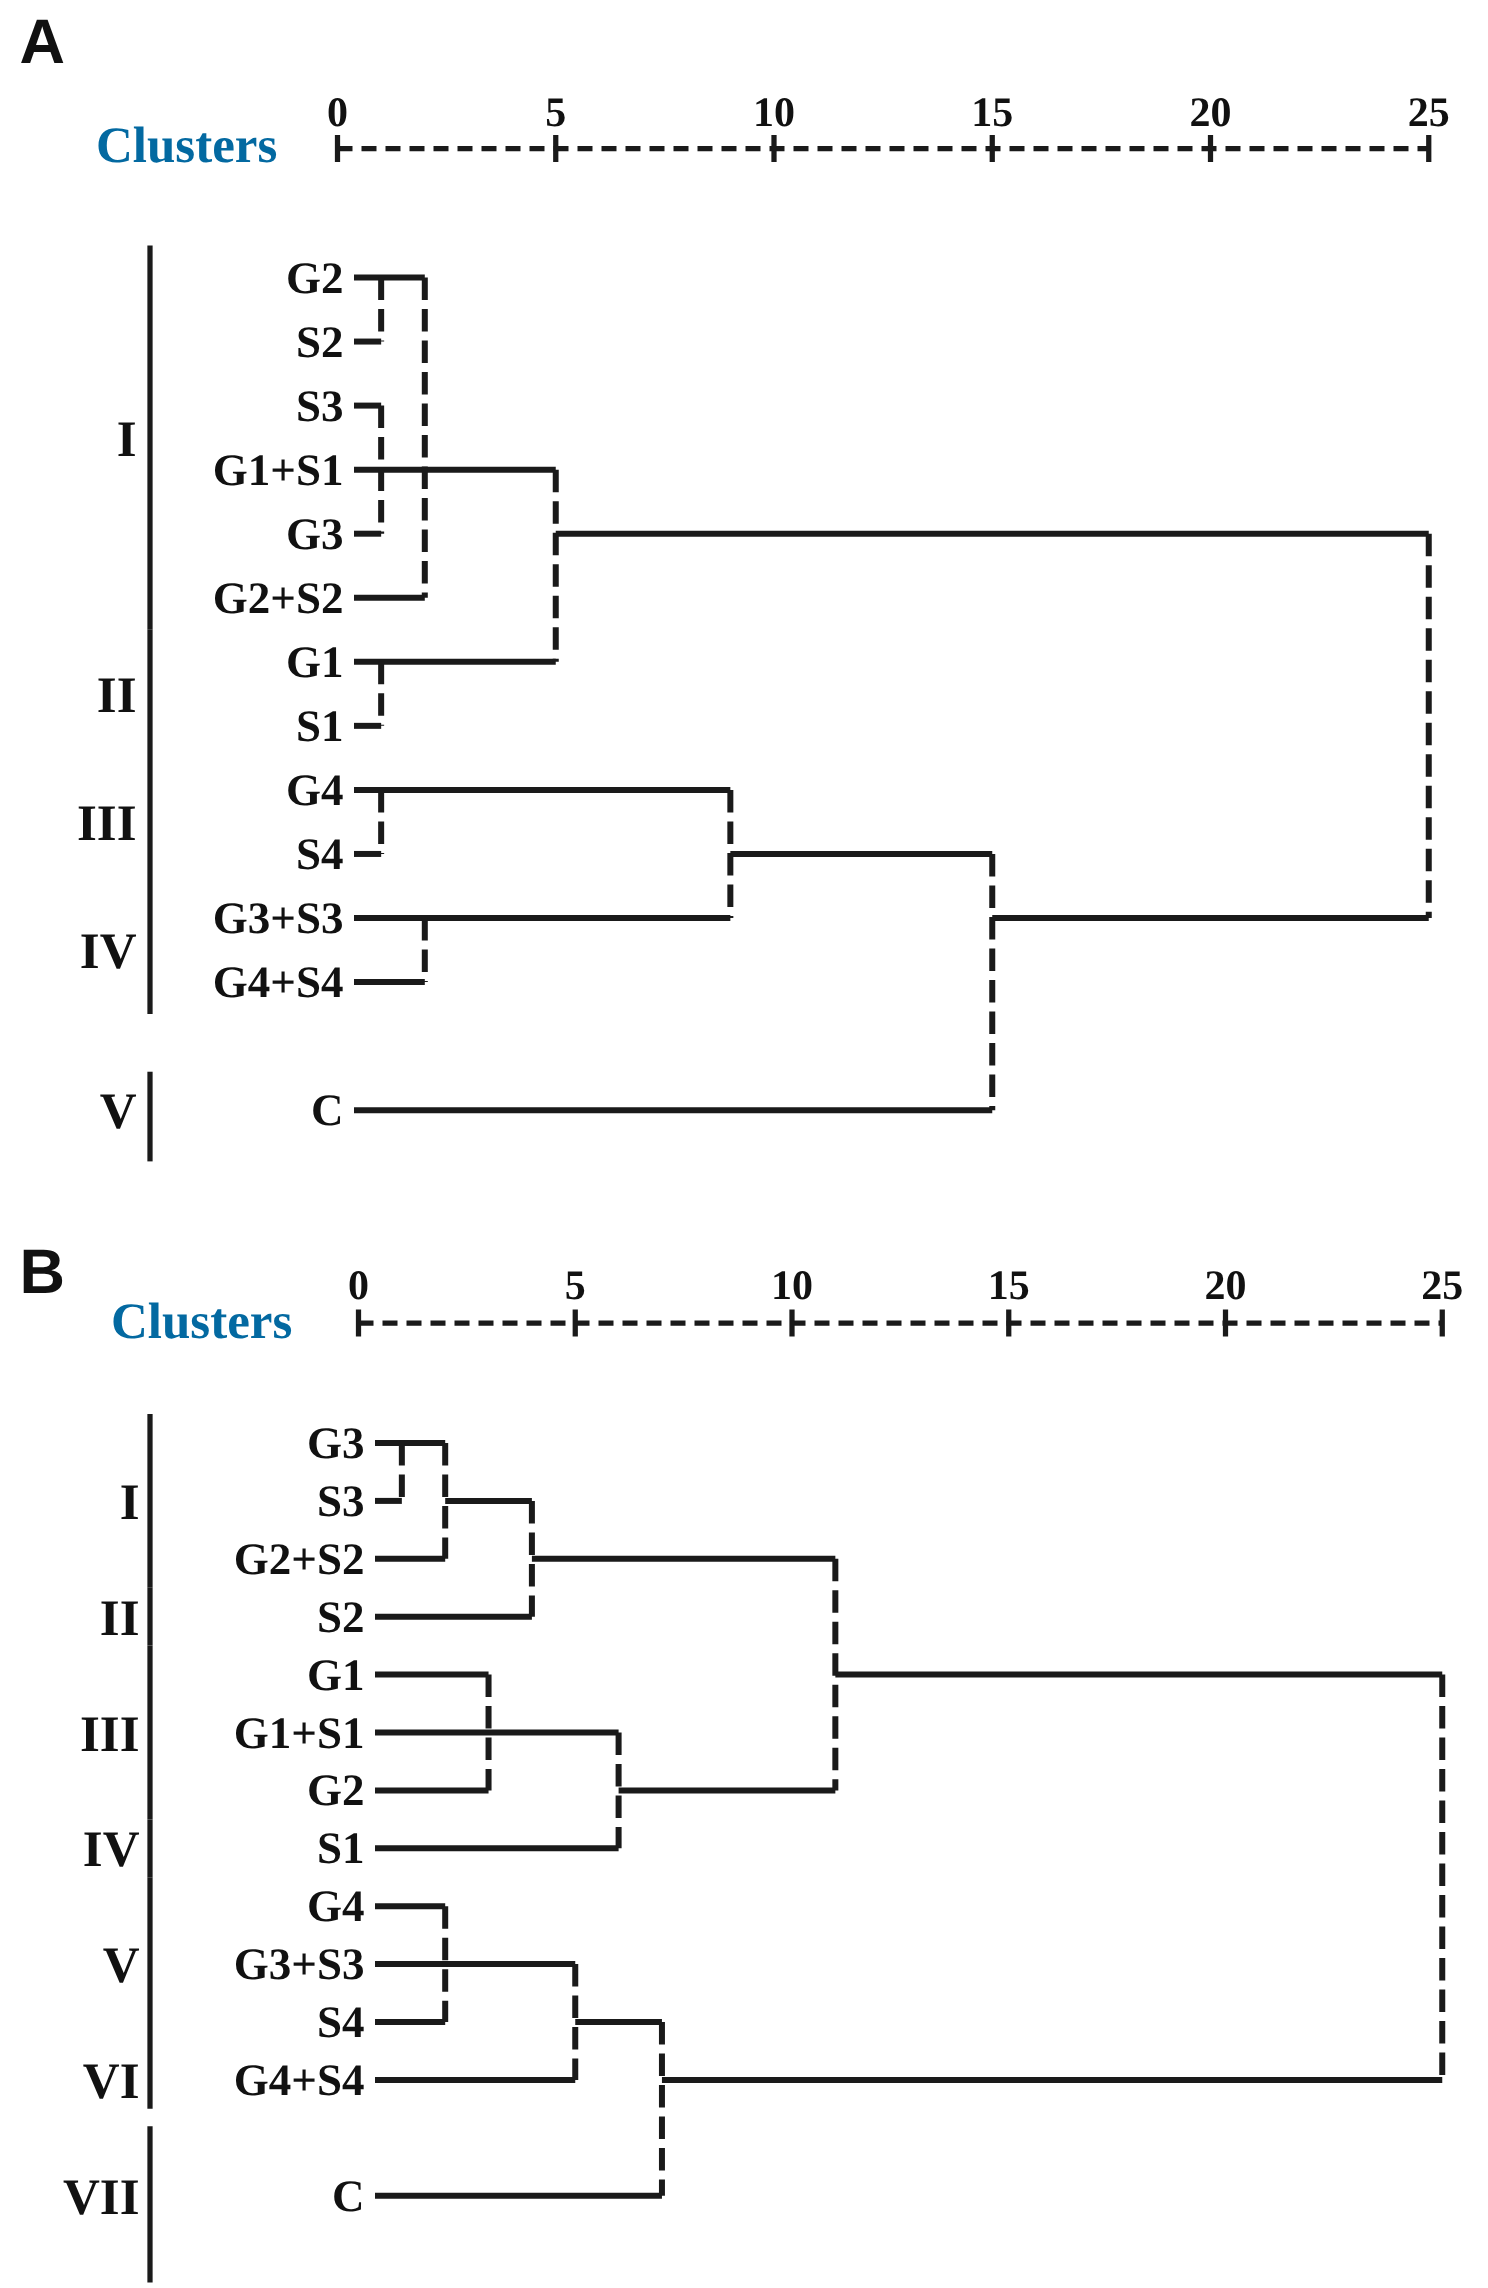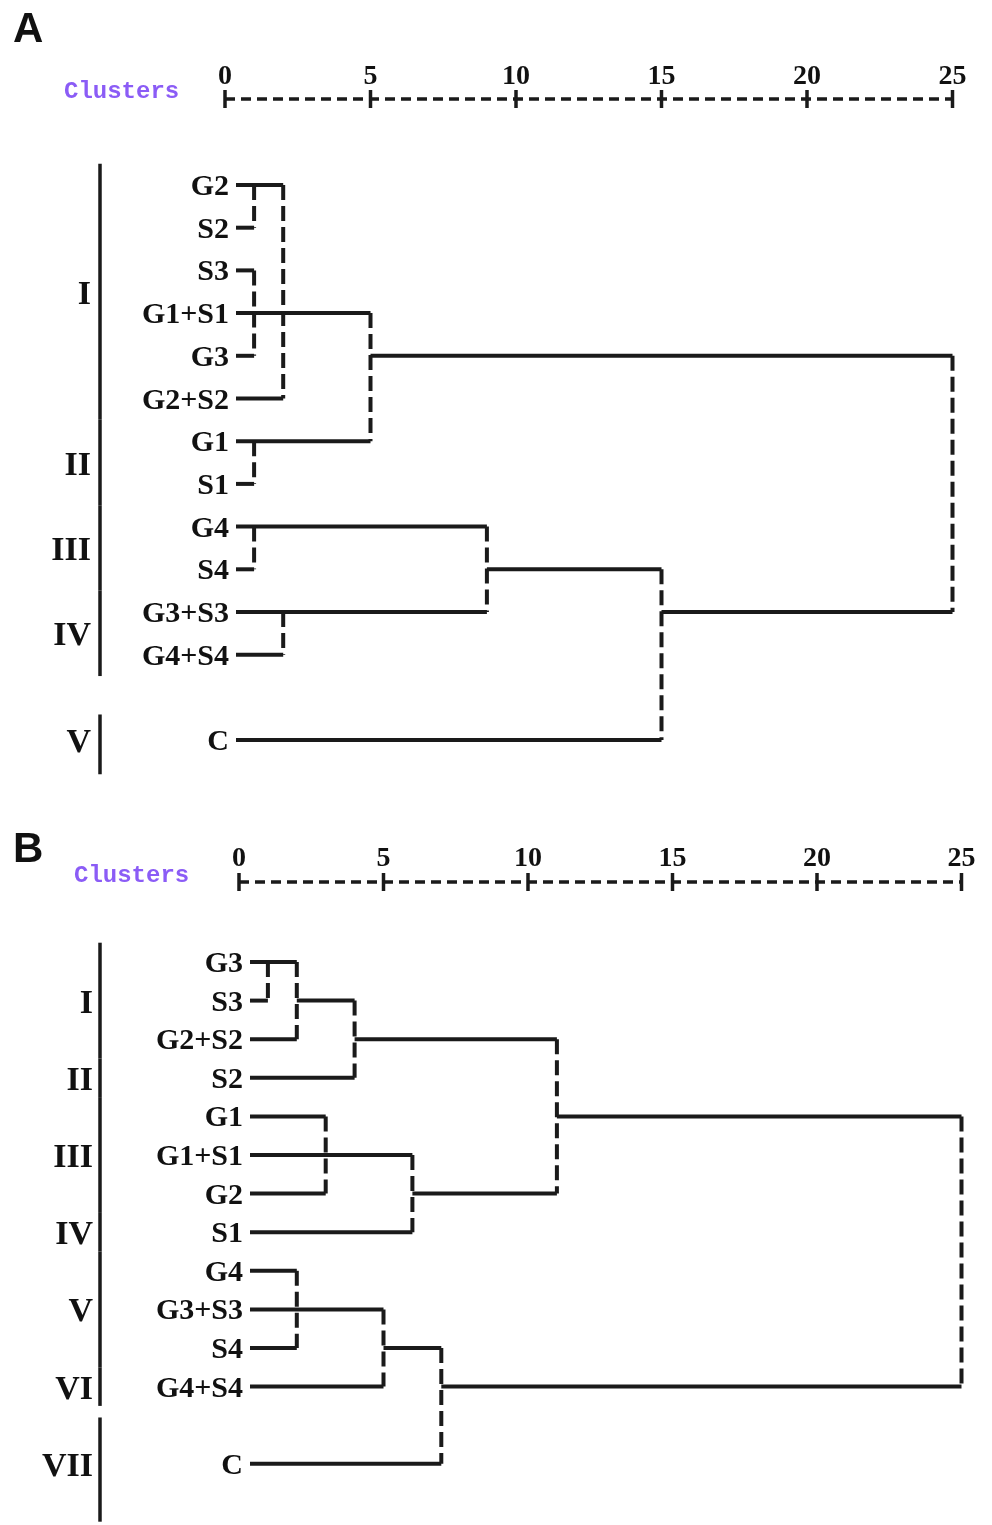--- a/index.html
+++ b/index.html
@@ -13,24 +13,24 @@
   .panel-letter{
     position:absolute;
     font-family:"Liberation Sans", sans-serif;
     font-weight:bold;
     font-size:42px;
     color:#111111;
     line-height:1;
   }
   .clusters-label{
     position:absolute;
-    font-family:Liberation Mono, monospace;
+    font-family:Liberation Serif, serif;
     font-weight:bold;
-    font-size:24px;
-    color:#8b5cf6;
+    font-size:34px;
+    color:#0369a1;
     line-height:1.18;
   }
   svg{position:absolute;left:0;top:0;}
   svg text{font-family:"Liberation Serif", serif;font-weight:bold;fill:#111111;}
 </style>
 </head>
 <body>
 
 <div class="canvas">
   <svg id="dendro-svg" width="992" height="1525" viewBox="0 0 992 1525">

